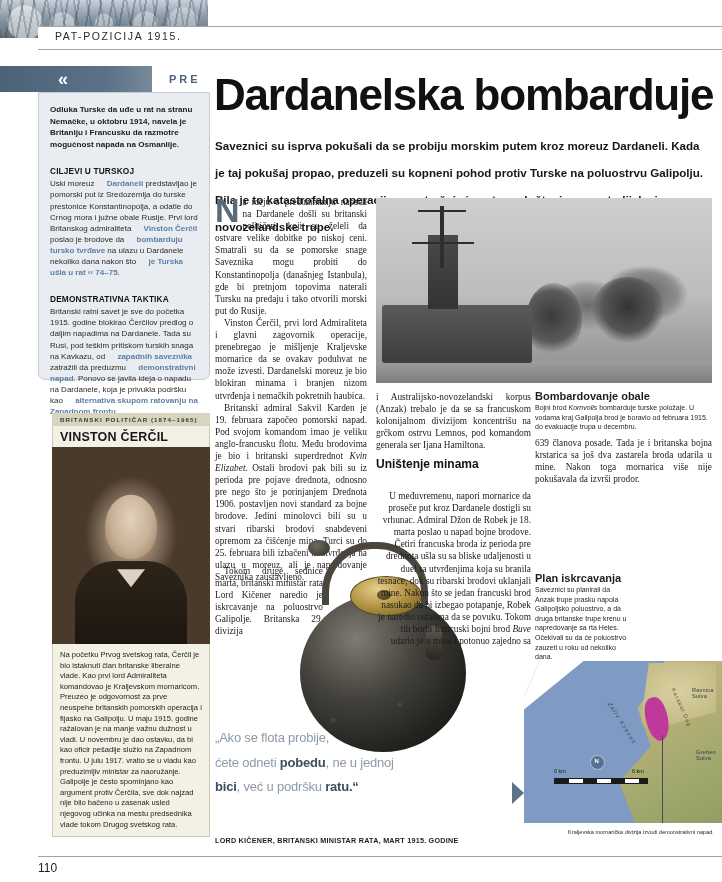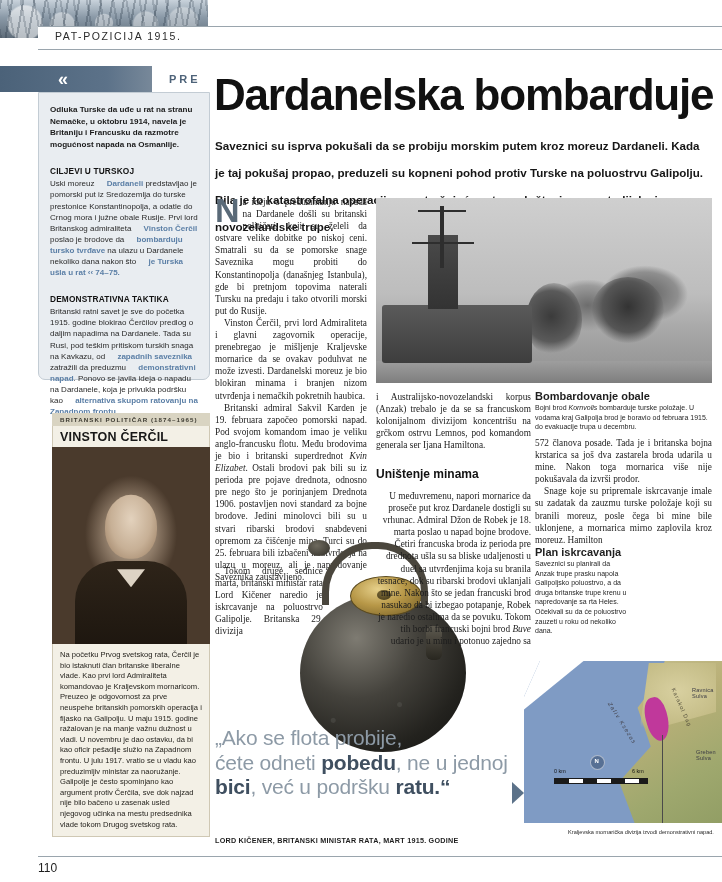--- a/index.html
+++ b/index.html
@@ -239,21 +239,21 @@
   #col2a { left: 376px; top: 391px; width: 155px; }
   #col2b { left: 376px; top: 476px; width: 155px; }
 
   #col3a { left: 535px; top: 437px; width: 177px; }
 
   .sec-head {
     font-family: "Liberation Sans", sans-serif;
     font-size: 12px;
     font-weight: 700;
     color: #111;
-    margin: 17px 0 2px 0;
+    margin: 7px 0 2px 0;
     text-indent: 0;
   }
 
   
   .ship-photo {
     position: absolute;
     left: 376px; top: 198px;
     width: 336px; height: 185px;
     background:
       radial-gradient(ellipse 54px 36px at 63% 58%, #6d6d6d 0%, #9b9b9b 55%, rgba(200,200,200,0) 72%),
@@ -302,21 +302,21 @@
   .cap {
     position: absolute;
     font-family: "Liberation Sans", sans-serif;
     color: #1f1f1f;
   }
   .cap-h { font-size: 11px; font-weight: 700; margin-bottom: 1px; }
   .cap-b { font-size: 7px; line-height: 9.6px; }
 
   #cap-ship { left: 535px; top: 390px; width: 178px; }
   #cap-bomb { left: 215px; top: 590px; width: 100px; }
-  #cap-map  { left: 535px; top: 546px; width: 92px; }
+  #cap-map  { left: 535px; top: 572px; width: 92px; }
   #cap-mapbottom {
     left: 566px; top: 829px; width: 150px;
     font-size: 5.6px; line-height: 7.4px; text-align: center; color:#2a2a2a;
   }
 
   
   .bomb {
     position: absolute;
     left: 292px; top: 540px;
     width: 186px; height: 212px;
@@ -446,21 +446,21 @@
   }
   .map .scale-l { position:absolute; left: 30px; top: 107px; font-size: 5.4px; color:#111; }
   .map .scale-r { position:absolute; left: 108px; top: 107px; font-size: 5.4px; color:#111; }
 
   
   .quote {
     position: absolute;
     left: 215px; top: 726px;
     width: 306px;
     color: #8d9aa6;
-    font-size: 21px;
+    font-size: 13px;
     line-height: 24.5px;
     font-weight: 400;
     letter-spacing: -0.2px;
   }
   .quote b { color: #3f4f60; font-weight: 700; }
   .quote-attr {
     position: absolute;
     left: 215px; top: 836px;
     font-size: 7.2px;
     font-weight: 700;
@@ -567,22 +567,21 @@
     <p class="noind">i Australijsko-novozelandski korpus (Anzak) trebalo je da se sa francuskom kolonijalnom divizijom koncentrišu na grčkom ostrvu Lemnos, pod komandom generala ser Ijana Hamiltona.</p>
     <div class="sec-head">Uništenje minama</div>
   </div>
   <div class="col" id="col2b" style="top:463px;margin-top:27px;">
     <p class="noind" style="text-align:right;">
       <span>U međuvremenu, napori mornarice da proseče put kroz Dardanele dostigli su vrhunac. Admiral Džon de Robek je 18. marta poslao u napad bojne brodove. Četiri francuska broda iz perioda pre drednota ušla su sa bliske udaljenosti u duel sa utvrđenjima koja su branila tesnace, dok su ribarski brodovi uklanjali mine. Nakon što se jedan francuski brod nasukao da bi izbegao potapanje, Robek je naredio ostalima da se povuku. Tokom tih borbi francuski bojni brod </span><i>Buve</i><span> udario je u minu i potonuo zajedno sa</span>
     </p>
   </div>
 
   <div class="col" id="col3a">
-    <p class="noind">572 članova posade. Tada je i britanska bojna krstarica sa još dva zastarela broda udarila u mine. Nakon toga mornarica više nije pokušavala da izvrši prodor.</p>
-    <p>Snage koje su pripremale iskrcavanje imale su zadatak da zauzmu turske položaje koji su branili moreuz, posle čega bi mine bile uklonjene, a mornarica mirno zaplovila kroz moreuz. Hamilton</p>
+    <p class="noind">639 članova posade. Tada je i britanska bojna krstarica sa još dva zastarela broda udarila u mine. Nakon toga mornarica više nije pokušavala da izvrši prodor.</p>
   </div>
 
   <div class="cap" id="cap-ship">
     <div class="cap-h">Bombardovanje obale</div>
     <div class="cap-b">
       <span>Bojni brod </span><i>Kornvolis</i><span> bombarduje turske položaje. U vodama kraj Galipolja brod je boravio od februara 1915. do evakuacije trupa u decembru.</span>
     </div>
   </div>
 
 

